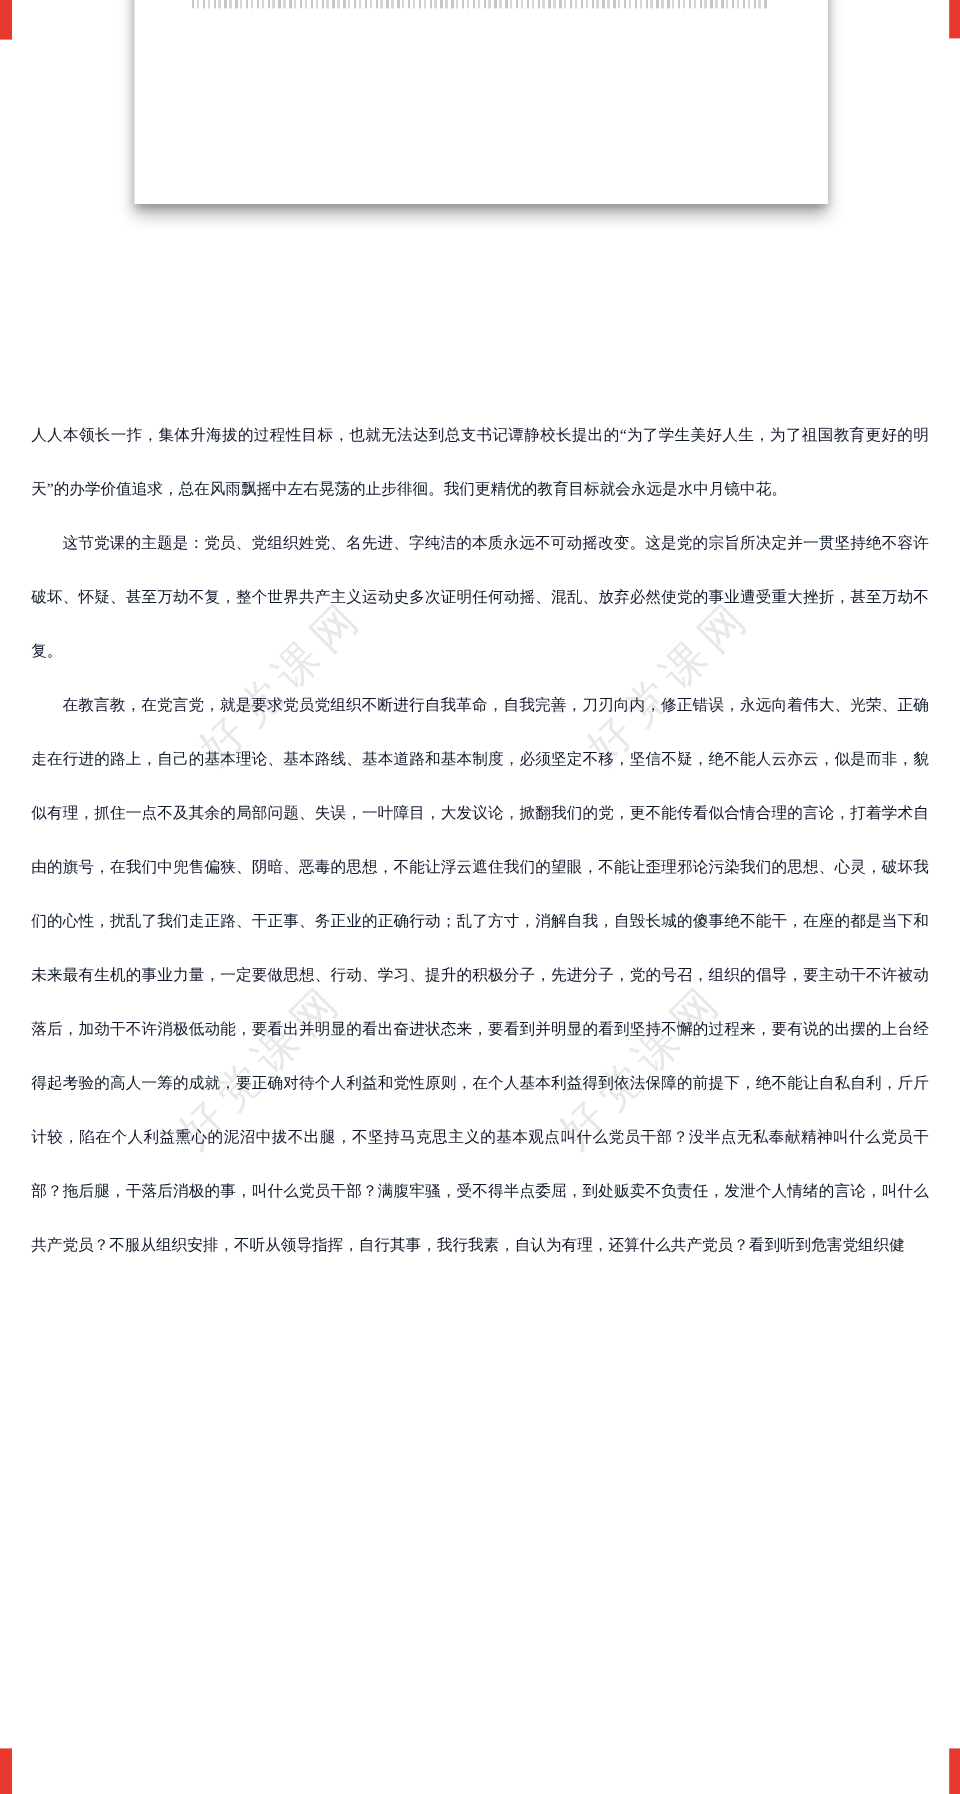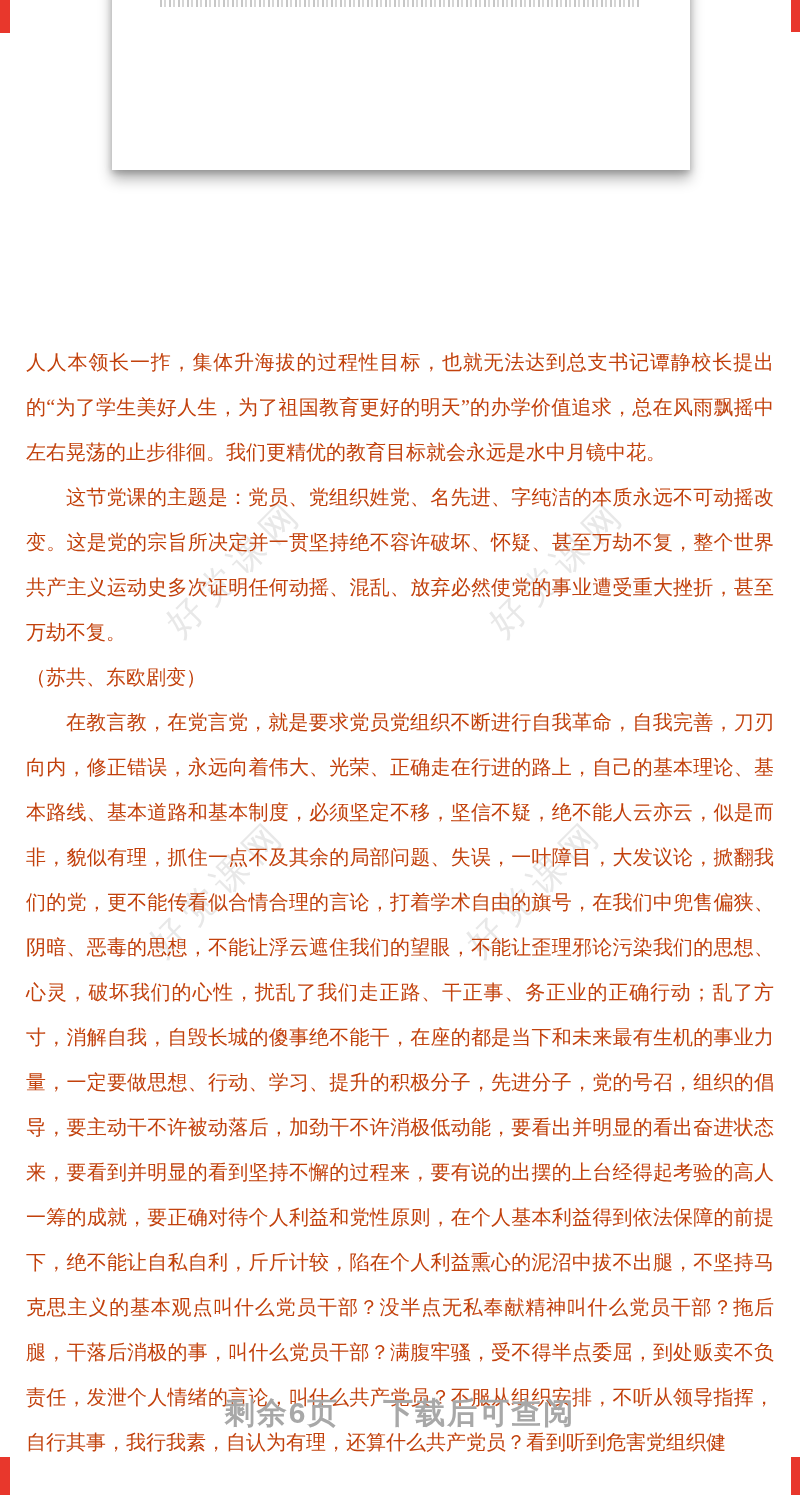--- a/index.html
+++ b/index.html
@@ -63,23 +63,23 @@
   .wm.w4 { left: 535px; top: 888px; }
 
   
   .doc-body {
     position: absolute;
     left: 0;
     right: 0;
     top: 340px;
     padding: 0 26px;
     font-family: "Liberation Serif", "DejaVu Serif", serif;
-    font-size: 20px;
+    font-size: 13px;
     line-height: 45px;
-    color: #c2410c;
+    color: #0f172a;
     text-align: justify;
     text-justify: inter-ideograph;
   }
   .doc-body p { margin: 0; }
   .doc-body p.indent { text-indent: 2em; }
 
   
   .footer-notice {
     position: absolute;
     left: 0;
@@ -111,21 +111,17 @@
   <div class="watermark-layer">
     <span class="wm w1">好党课网</span>
     <span class="wm w2">好党课网</span>
     <span class="wm w3">好党课网</span>
     <span class="wm w4">好党课网</span>
   </div>
 
   <div class="doc-body">
     <p>人人本领长一拃，集体升海拔的过程性目标，也就无法达到总支书记谭静校长提出的“为了学生美好人生，为了祖国教育更好的明天”的办学价值追求，总在风雨飘摇中左右晃荡的止步徘徊。我们更精优的教育目标就会永远是水中月镜中花。</p>
     <p class="indent">这节党课的主题是：党员、党组织姓党、名先进、字纯洁的本质永远不可动摇改变。这是党的宗旨所决定并一贯坚持绝不容许破坏、怀疑、甚至万劫不复，整个世界共产主义运动史多次证明任何动摇、混乱、放弃必然使党的事业遭受重大挫折，甚至万劫不复。</p>
-    <p>（苏共、东欧剧变）</p>
     <p class="indent">在教言教，在党言党，就是要求党员党组织不断进行自我革命，自我完善，刀刃向内，修正错误，永远向着伟大、光荣、正确走在行进的路上，自己的基本理论、基本路线、基本道路和基本制度，必须坚定不移，坚信不疑，绝不能人云亦云，似是而非，貌似有理，抓住一点不及其余的局部问题、失误，一叶障目，大发议论，掀翻我们的党，更不能传看似合情合理的言论，打着学术自由的旗号，在我们中兜售偏狭、阴暗、恶毒的思想，不能让浮云遮住我们的望眼，不能让歪理邪论污染我们的思想、心灵，破坏我们的心性，扰乱了我们走正路、干正事、务正业的正确行动；乱了方寸，消解自我，自毁长城的傻事绝不能干，在座的都是当下和未来最有生机的事业力量，一定要做思想、行动、学习、提升的积极分子，先进分子，党的号召，组织的倡导，要主动干不许被动落后，加劲干不许消极低动能，要看出并明显的看出奋进状态来，要看到并明显的看到坚持不懈的过程来，要有说的出摆的上台经得起考验的高人一筹的成就，要正确对待个人利益和党性原则，在个人基本利益得到依法保障的前提下，绝不能让自私自利，斤斤计较，陷在个人利益熏心的泥沼中拔不出腿，不坚持马克思主义的基本观点叫什么党员干部？没半点无私奉献精神叫什么党员干部？拖后腿，干落后消极的事，叫什么党员干部？满腹牢骚，受不得半点委屈，到处贩卖不负责任，发泄个人情绪的言论，叫什么共产党员？不服从组织安排，不听从领导指挥，自行其事，我行我素，自认为有理，还算什么共产党员？看到听到危害党组织健</p>
   </div>
 
-  <div class="footer-notice">
-    <span class="remaining">剩余6页</span><span>下载后可查阅</span>
-  </div>
 
 </div>
 
 </body></html>

